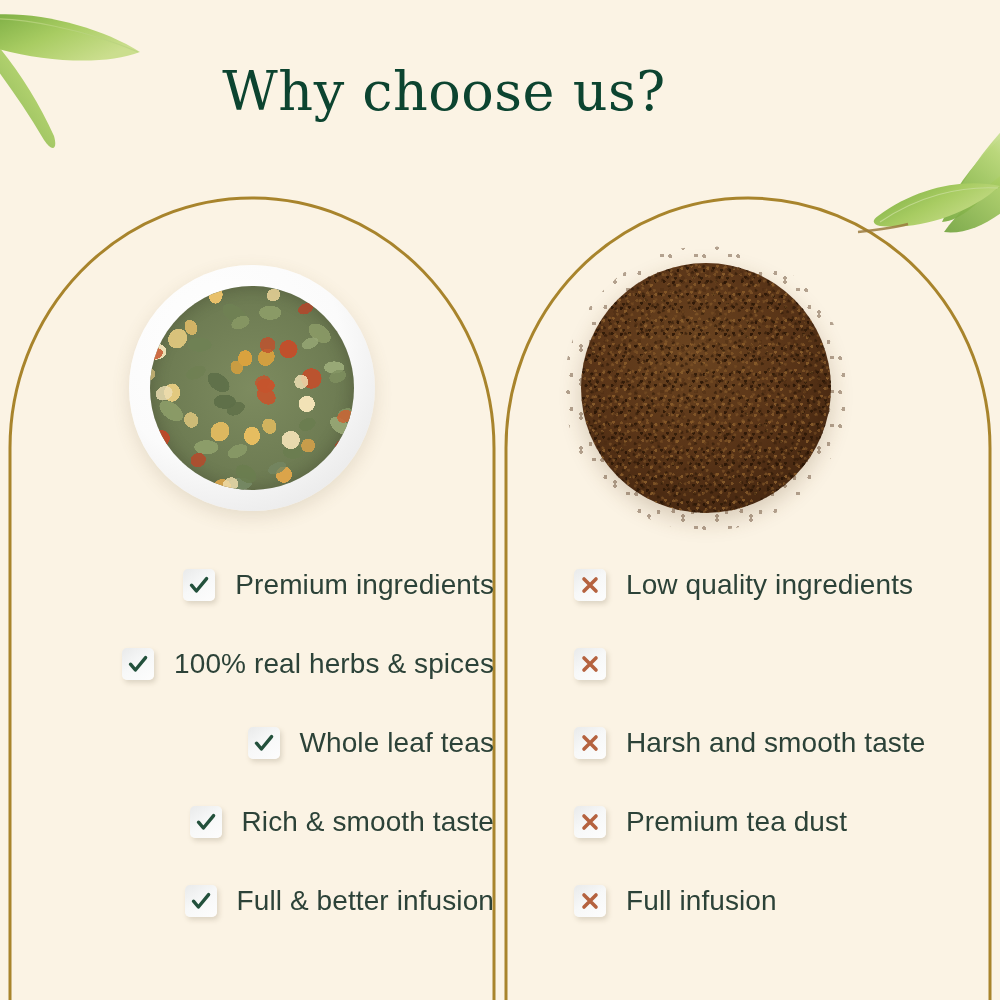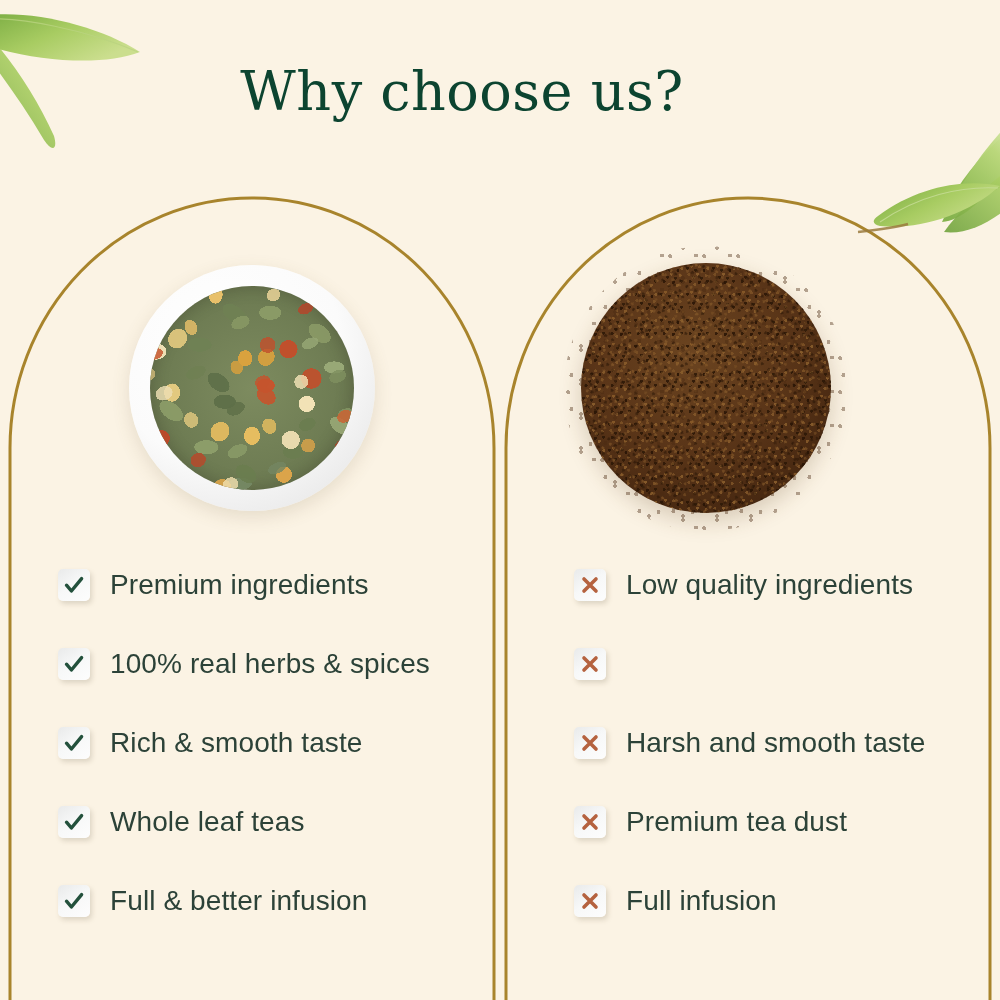--- a/index.html
+++ b/index.html
@@ -27,21 +27,20 @@
     position: absolute;
     top: 60px;
     left: 0;
     width: 888px;
     text-align: center;
     font-family: "DejaVu Serif", "Liberation Serif", serif;
     font-size: 54px;
     font-weight: 400;
     letter-spacing: 0.5px;
     color: #0C4430;
-    margin-left: 18px;
   }
 
   
   .arch-layer { position: absolute; inset: 0; }
 
   
   .col {
     position: absolute;
     top: 200px;
     height: 800px;
@@ -185,21 +184,21 @@
     top: 345px;
     left: 0;
     width: 100%;
   }
   .list-row {
     display: flex;
     align-items: center;
     height: 79px;
     gap: 20px;
   }
-  .list-left  { padding-left: 48px; }
+  .list-left  { padding-left: 48px; justify-content: flex-end; }
   .list-right { padding-left: 68px; }
 
   .mark {
     position: relative;
     flex: 0 0 auto;
     width: 32px;
     height: 32px;
     border-radius: 5px;
     background: linear-gradient(145deg, #e9eaea 0%, #f7f8f8 48%, #fdfdfd 100%);
     box-shadow: 2px 3px 5px rgba(120,105,80,0.22);
@@ -291,29 +290,29 @@
             </svg>
         </span>
         <span class="label">100% real herbs &amp; spices</span>
       </div>
       <div class="list-row list-left">
         <span class="mark">
           <svg width="22" height="22" viewBox="0 0 22 22">
               <path d="M3.5 11.2 L8.4 17 L18.6 4.6" fill="none" stroke="#23513C" stroke-width="3.4" stroke-linecap="round" stroke-linejoin="round"></path>
             </svg>
         </span>
+        <span class="label">Whole leaf teas</span>
+      </div>
+      <div class="list-row list-left">
+        <span class="mark">
+          <svg width="22" height="22" viewBox="0 0 22 22">
+              <path d="M3.5 11.2 L8.4 17 L18.6 4.6" fill="none" stroke="#23513C" stroke-width="3.4" stroke-linecap="round" stroke-linejoin="round"></path>
+            </svg>
+        </span>
         <span class="label">Rich &amp; smooth taste</span>
-      </div>
-      <div class="list-row list-left">
-        <span class="mark">
-          <svg width="22" height="22" viewBox="0 0 22 22">
-              <path d="M3.5 11.2 L8.4 17 L18.6 4.6" fill="none" stroke="#23513C" stroke-width="3.4" stroke-linecap="round" stroke-linejoin="round"></path>
-            </svg>
-        </span>
-        <span class="label">Whole leaf teas</span>
       </div>
       <div class="list-row list-left">
         <span class="mark">
           <svg width="22" height="22" viewBox="0 0 22 22">
               <path d="M3.5 11.2 L8.4 17 L18.6 4.6" fill="none" stroke="#23513C" stroke-width="3.4" stroke-linecap="round" stroke-linejoin="round"></path>
             </svg>
         </span>
         <span class="label">Full &amp; better infusion</span>
       </div>
     </div>

